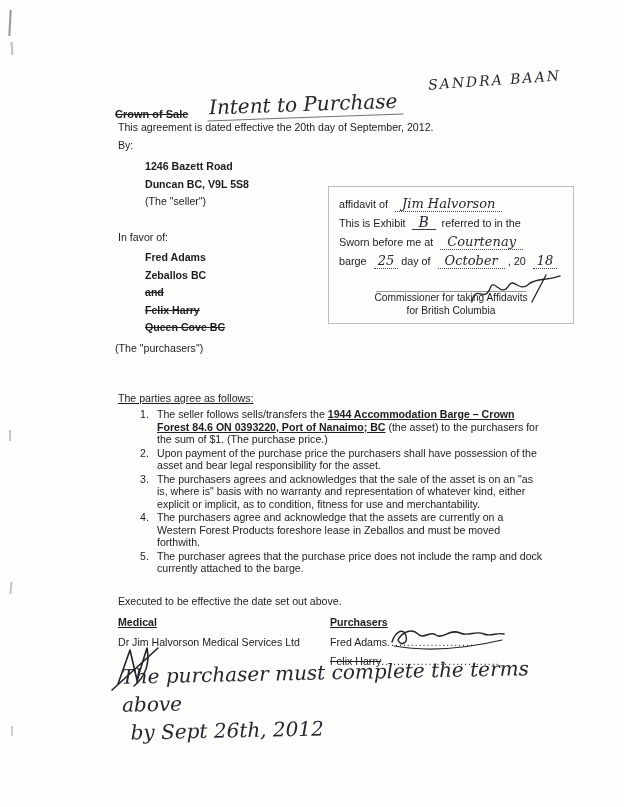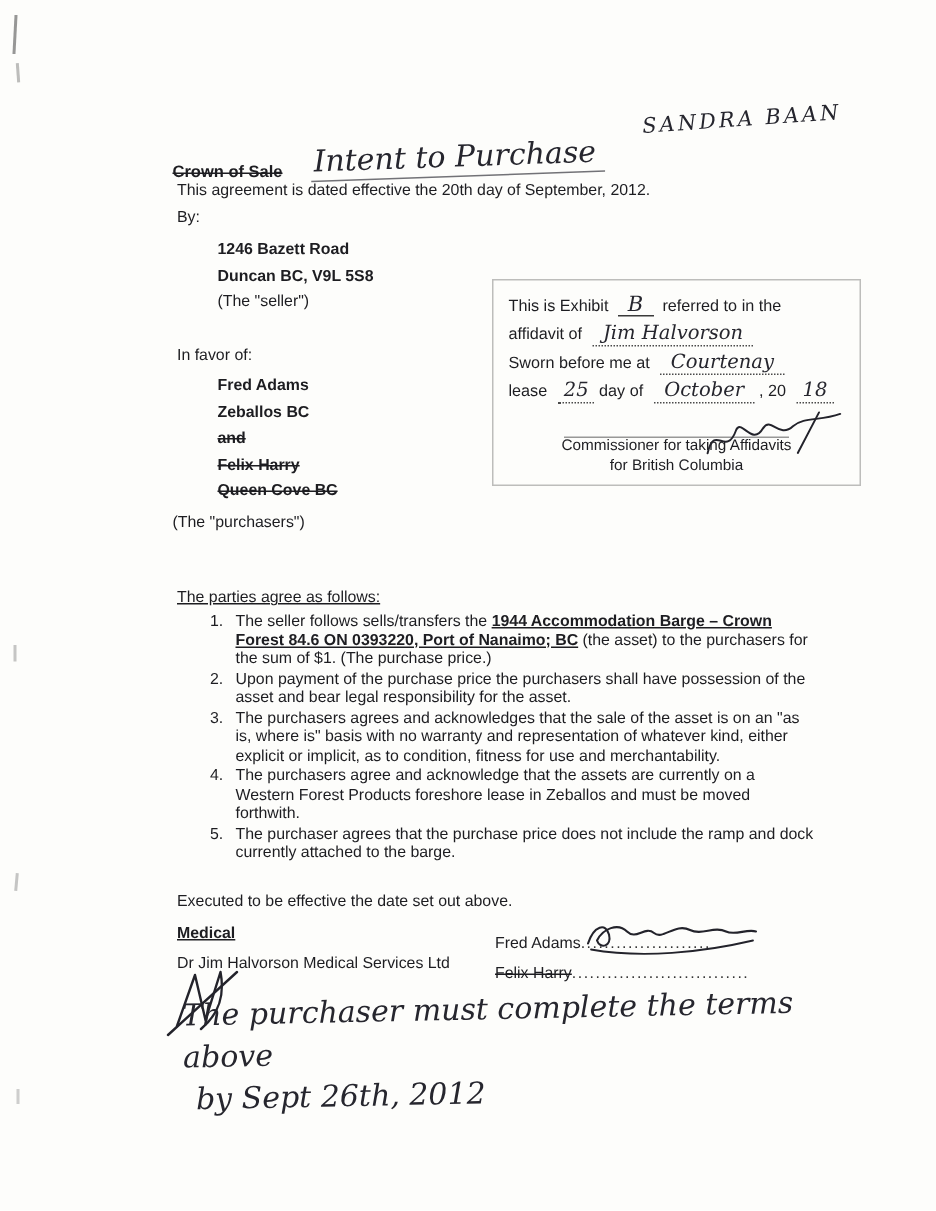--- a/index.html
+++ b/index.html
@@ -132,34 +132,34 @@
     <div>Zeballos BC</div>
     <div class="struck">and</div>
     <div class="struck">Felix Harry</div>
     <div class="struck">Queen Cove BC</div>
   </div>
 
   <div class="abs txt purchasers-desig">(The "purchasers")</div>
 
   <div class="abs stamp">
     <div class="stamp-line">
+      <span>affidavit of</span>
+      <span class="hw fill">Jim Halvorson</span>
+    </div>
+    <div class="stamp-line">
       <span>This is Exhibit</span>
       <span class="hw exhibit-letter">B</span>
       <span>referred to in the</span>
     </div>
     <div class="stamp-line">
-      <span>affidavit of</span>
-      <span class="hw fill">Jim Halvorson</span>
-    </div>
-    <div class="stamp-line">
       <span>Sworn before me at</span>
       <span class="hw fill">Courtenay</span>
     </div>
     <div class="stamp-line">
-      <span>lease</span>
+      <span>barge</span>
       <span class="hw fill fill-sm">25</span>
       <span>day of</span>
       <span class="hw fill">October</span>
       <span>, 20</span>
       <span class="hw fill fill-sm">18</span>
     </div>
     <svg class="sig comm-sig" width="100" height="30" viewBox="0 0 100 30">
       <path d="M4 24 C10 4 16 28 24 10 C28 2 34 22 42 10 C48 2 52 18 62 10 C70 4 80 8 94 4" stroke-width="1.3"></path>
       <path d="M64 28 L80 2" stroke-width="1.3"></path>
     </svg>
@@ -198,20 +198,21 @@
   <div class="abs txt sig-left">
     <div class="sig-header">Medical</div>
     <div class="sig-company">Dr Jim Halvorson Medical Services Ltd</div>
     <svg class="sig seller-sig" width="70" height="50" viewBox="0 0 70 50">
       <path d="M8 42 L20 8 L27 38 L37 6 C40 22 36 34 24 44" stroke-width="1.6"></path>
       <path d="M2 48 L48 6" stroke-width="1.6"></path>
     </svg>
   </div>
 
   <div class="abs txt sig-right">
+    <div class="sig-header">Purchasers</div>
     <div class="sig-line">
       <span>Fred Adams</span><span class="dots">......................</span>
       <svg class="sig adams-sig" width="120" height="30" viewBox="0 0 120 30">
         <path d="M4 18 C8 6 16 4 18 12 C20 20 12 22 10 16 C14 8 24 4 30 10 C36 16 42 6 48 11 C54 16 62 4 72 9 C80 13 88 6 96 10 C102 13 110 8 116 10" stroke-width="1.4"></path>
         <path d="M6 22 C40 28 80 24 114 16" stroke-width="1.2"></path>
       </svg>
     </div>
     <div class="sig-line">
       <span class="struck">Felix Harry</span><span class="dots">..............................</span>
     </div>

